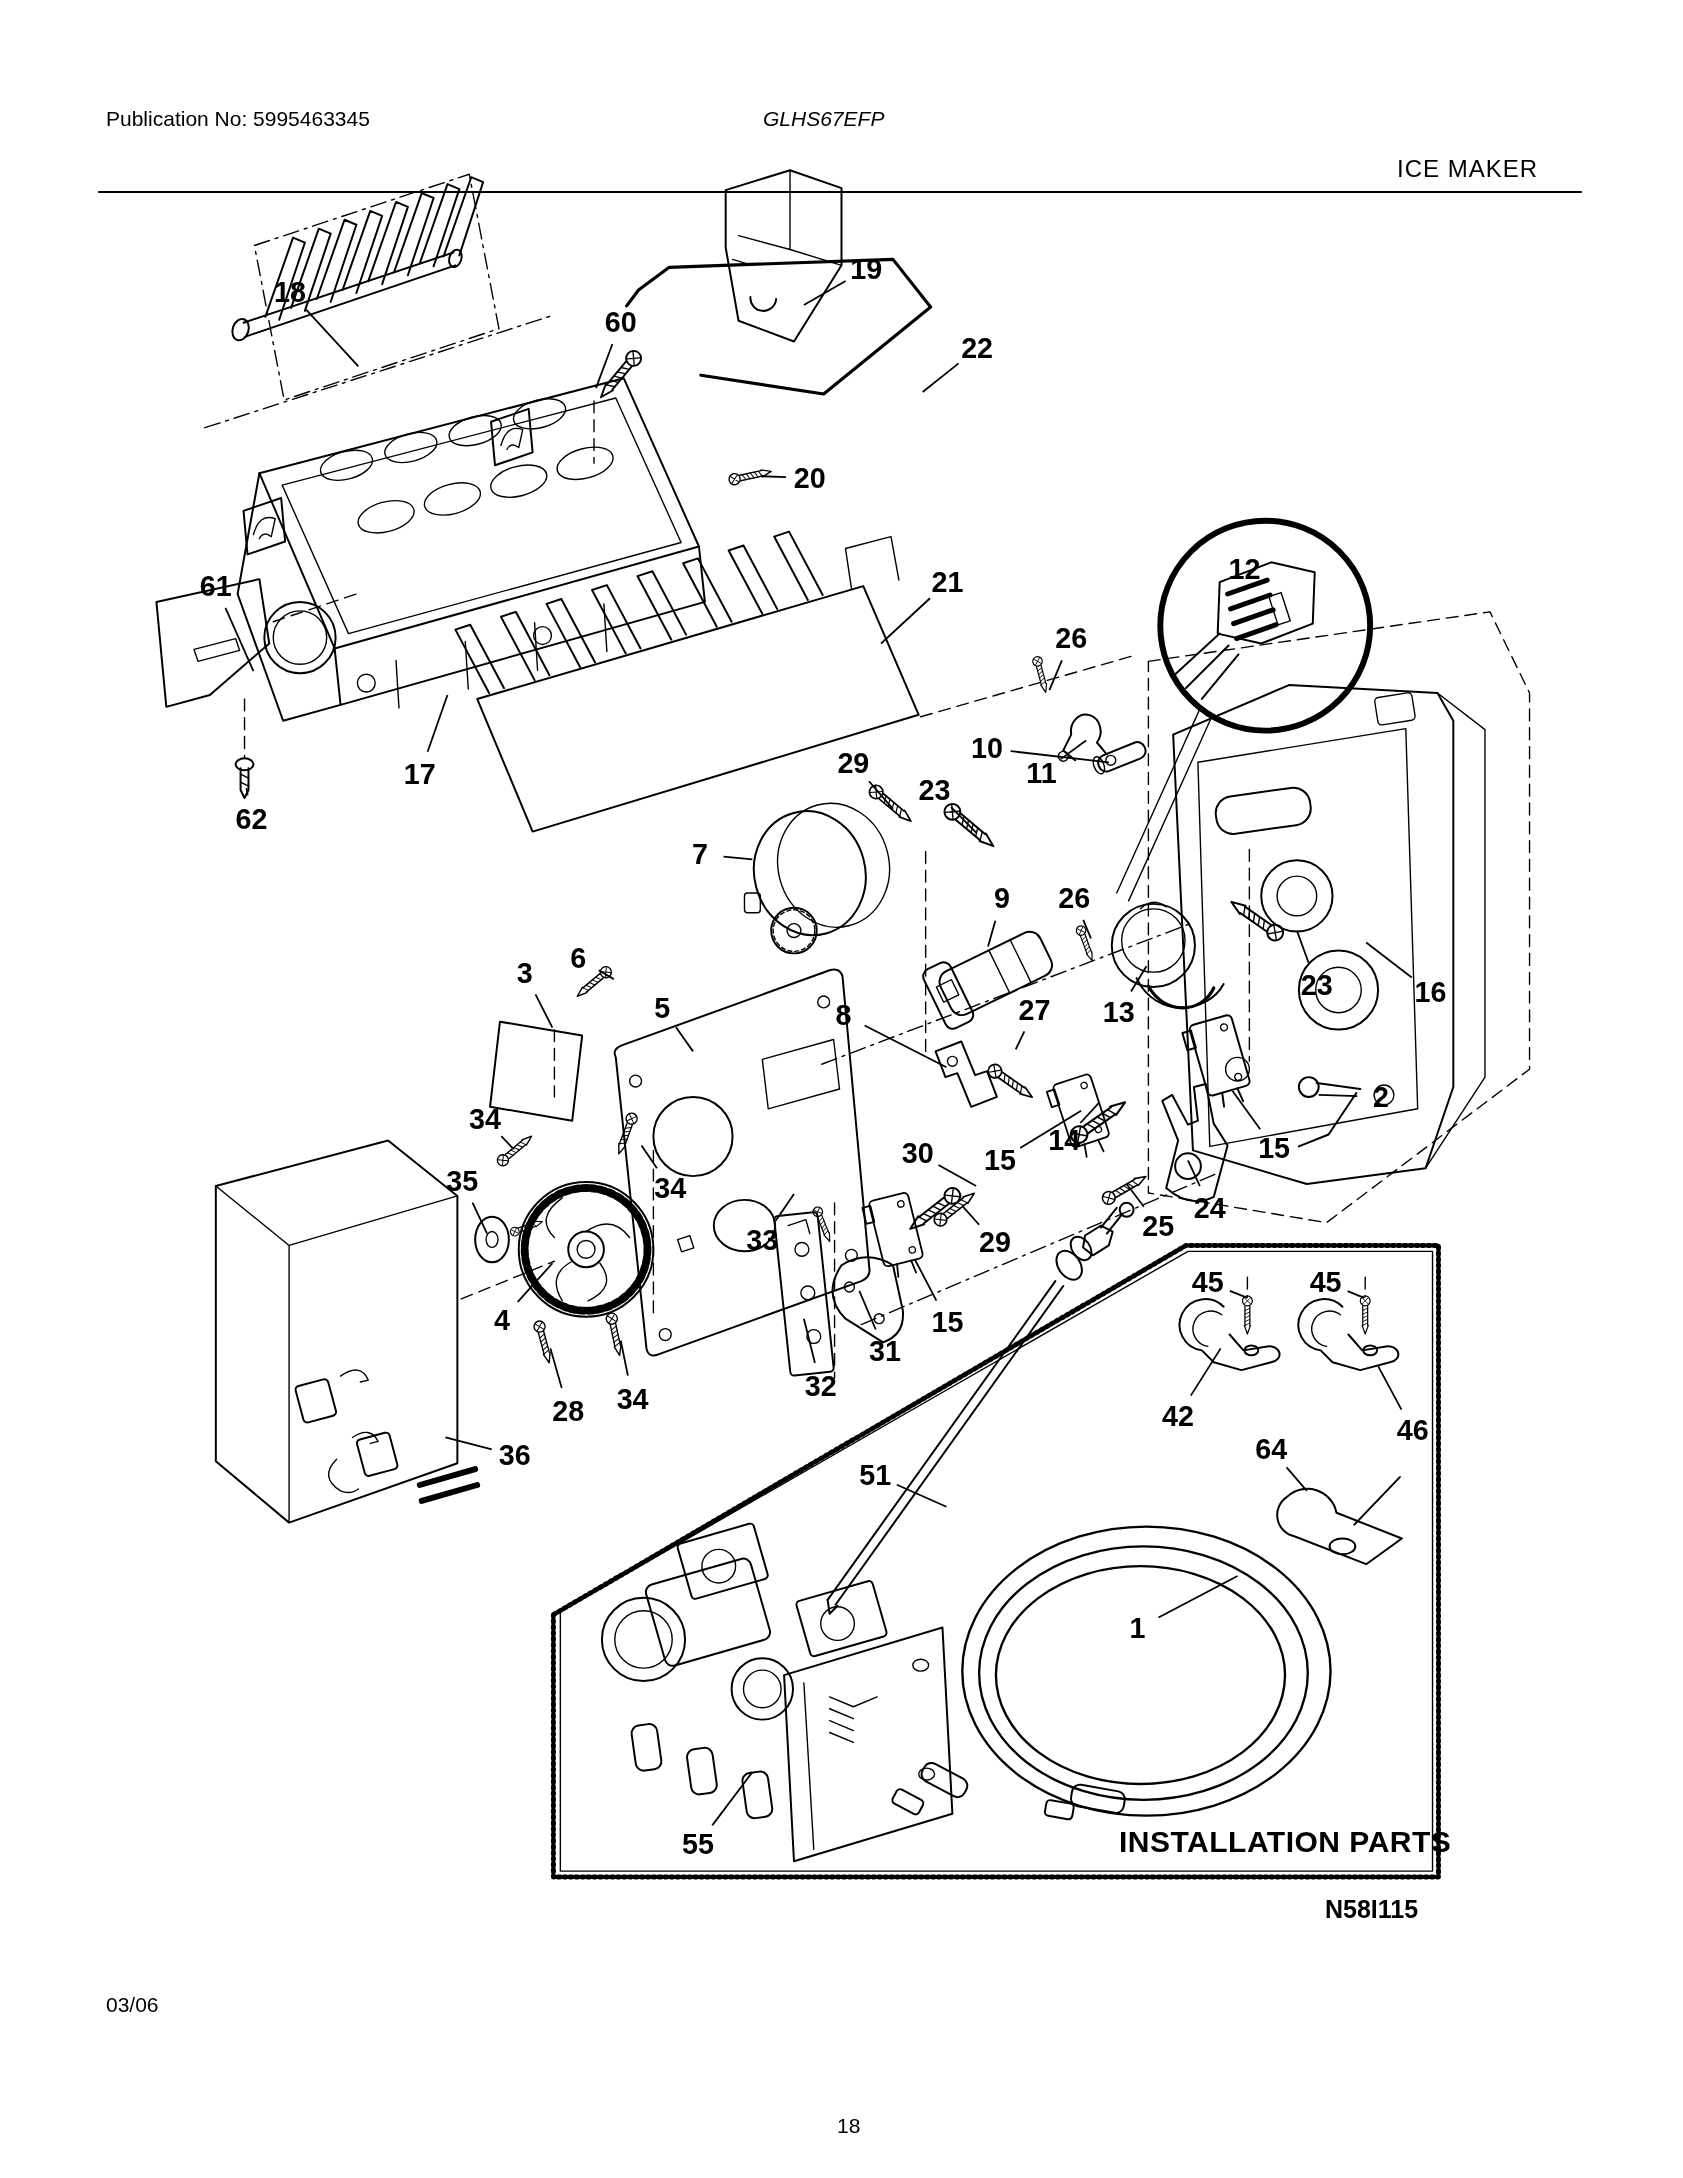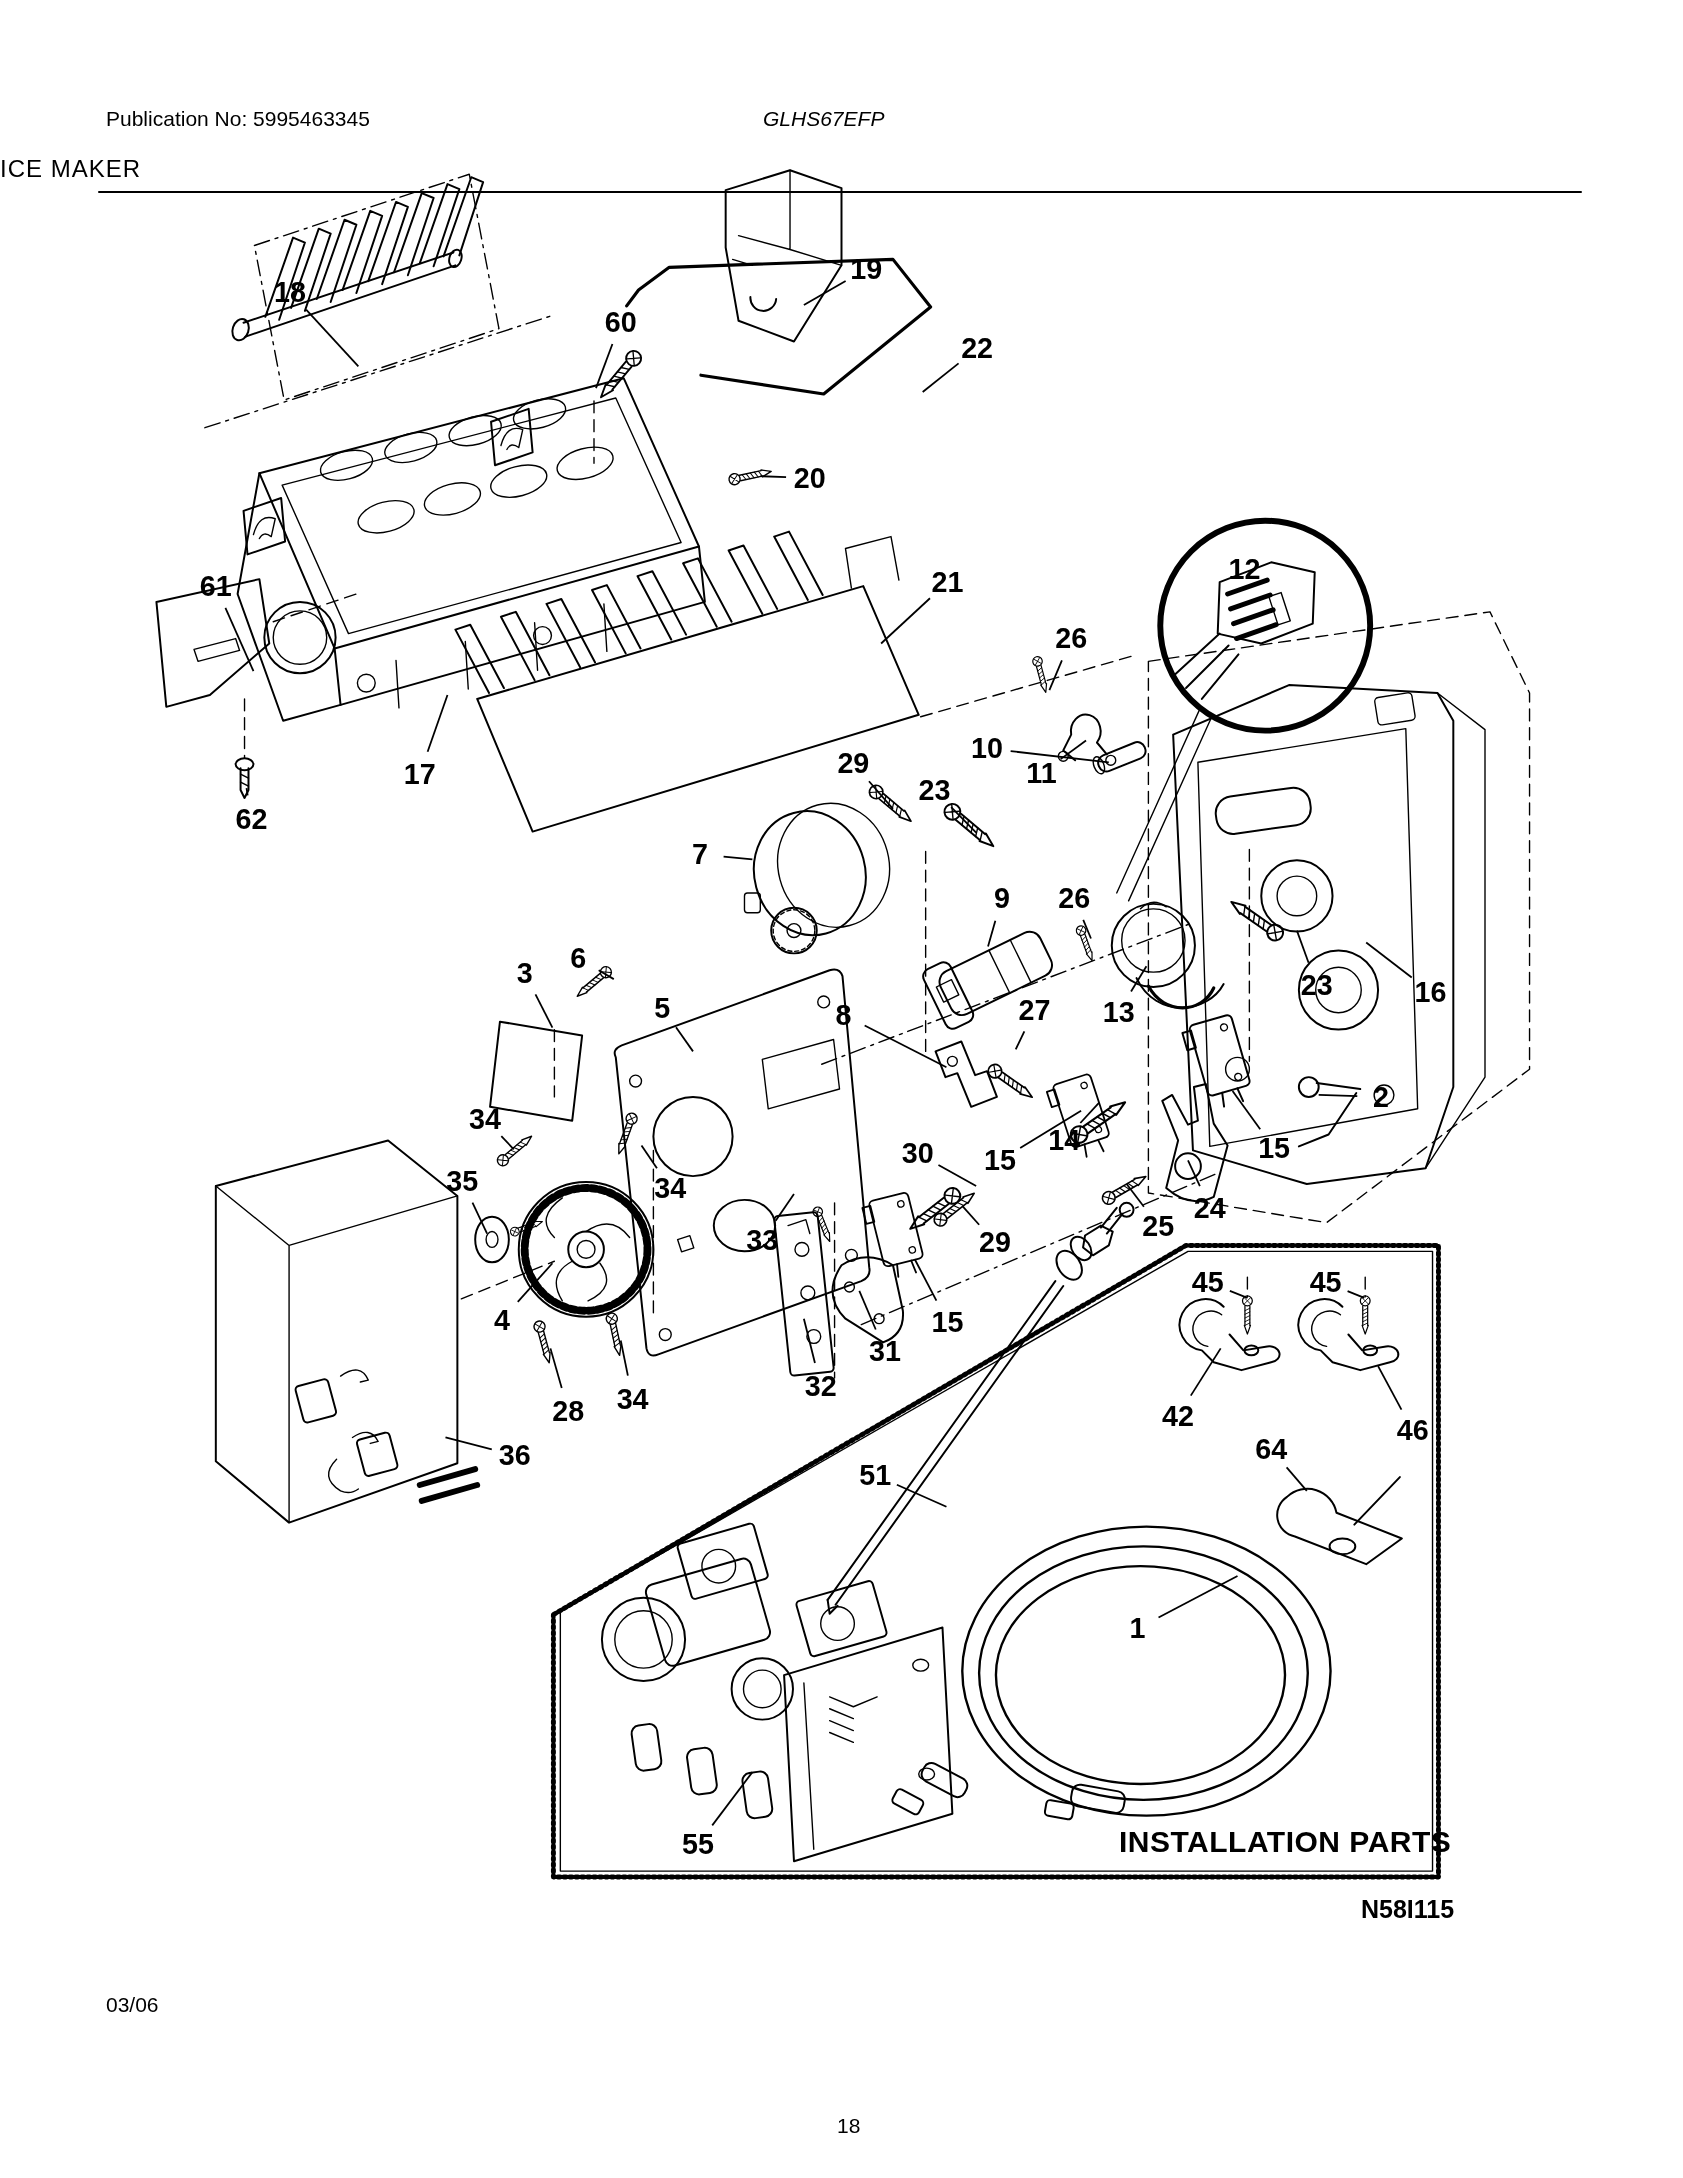--- a/index.html
+++ b/index.html
@@ -11,30 +11,30 @@
   .thick{stroke-width:3.2;}
   .thin{stroke-width:1.4;}
   .dash{stroke-dasharray:12 7;}
   .dashdot{stroke-dasharray:16 6 3 6;}
   .dots{stroke-dasharray:2.5 3.5;stroke-width:5;}
   .callout{font:bold 29px "Liberation Sans",sans-serif;fill:#000;}
   .ovl{position:absolute;white-space:nowrap;}
   .h-small{font-size:21px;margin-top:42px;}
   .title{font-size:24px;letter-spacing:1px;}
   .instparts{font-weight:bold;font-size:30px;letter-spacing:0.5px;}
-  .diagcode{font-weight:bold;font-size:25px;margin-left:36px;}
+  .diagcode{font-weight:bold;font-size:25px;}
 </style>
 </head>
 <body>
 
 <div id="page">
 
   <div class="ovl h-small" style="left:106px;top:65px;">Publication No: 5995463345</div>
   <div class="ovl h-small" style="left:763px;top:65px;font-style:italic;">GLHS67EFP</div>
-  <div class="ovl title" style="left:0;top:155px;width:1538px;text-align:left;">ICE MAKER</div>
+  <div class="ovl title" style="left:0;top:155px;width:1538px;text-align:right;">ICE MAKER</div>
   <div class="ovl instparts" style="left:1119px;top:1825px;">INSTALLATION PARTS</div>
   <div class="ovl diagcode" style="left:1325px;top:1895px;">N58I115</div>
   <div class="ovl h-small" style="left:106px;top:1951px;">03/06</div>
   <div class="ovl h-small" style="left:837px;top:2072px;">18</div>
 
   <svg width="1683" height="2178" viewBox="0 0 1700 2200">
     <defs>
       <g id="screw" class="ln">
         <circle cx="0" cy="0" r="8"></circle>
         <path d="M-5,-5 L5,5 M-5,5 L5,-5" class="thin"></path>

